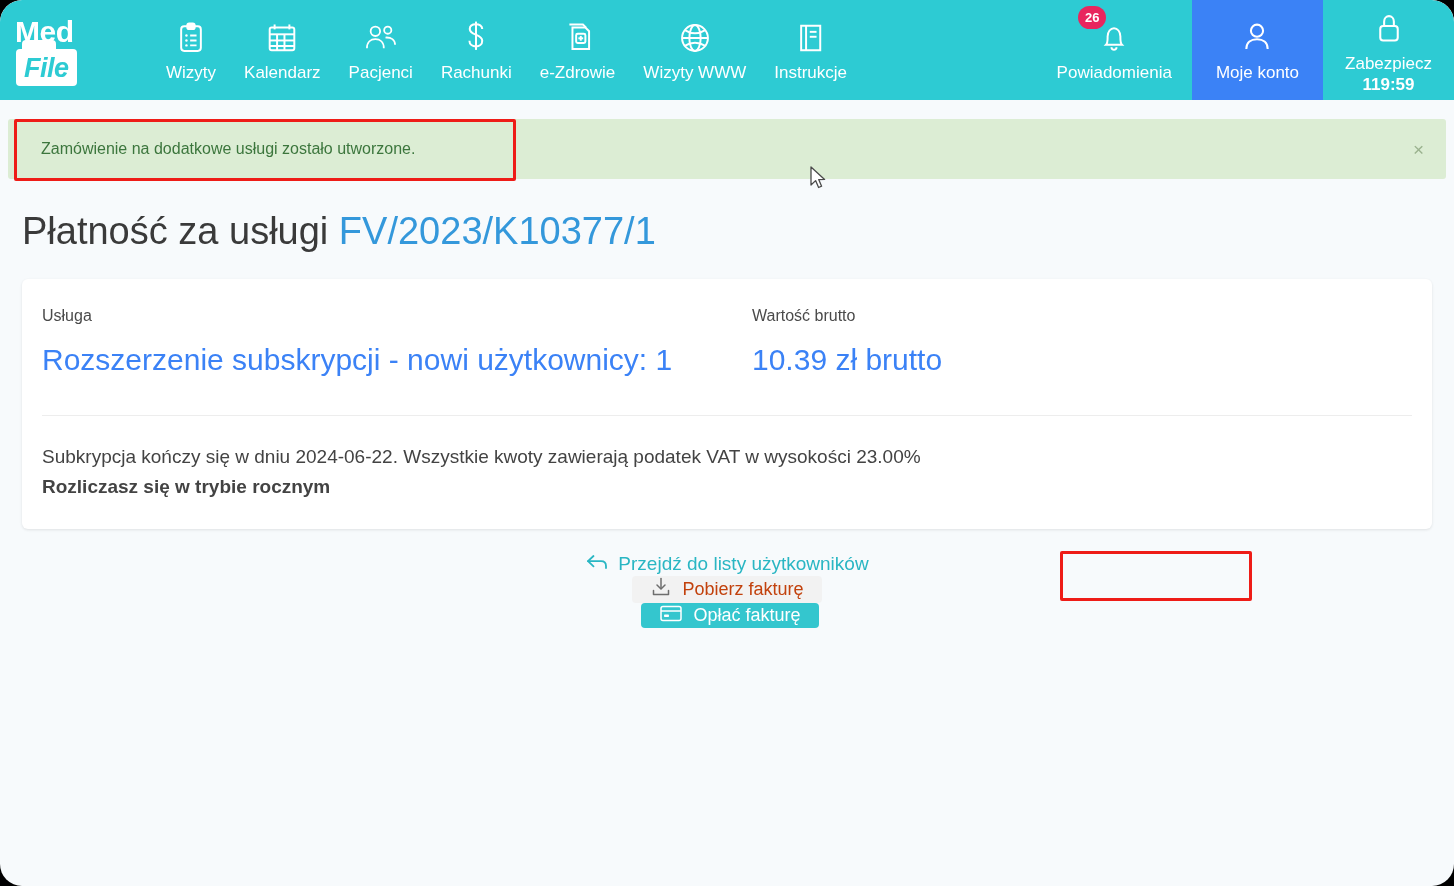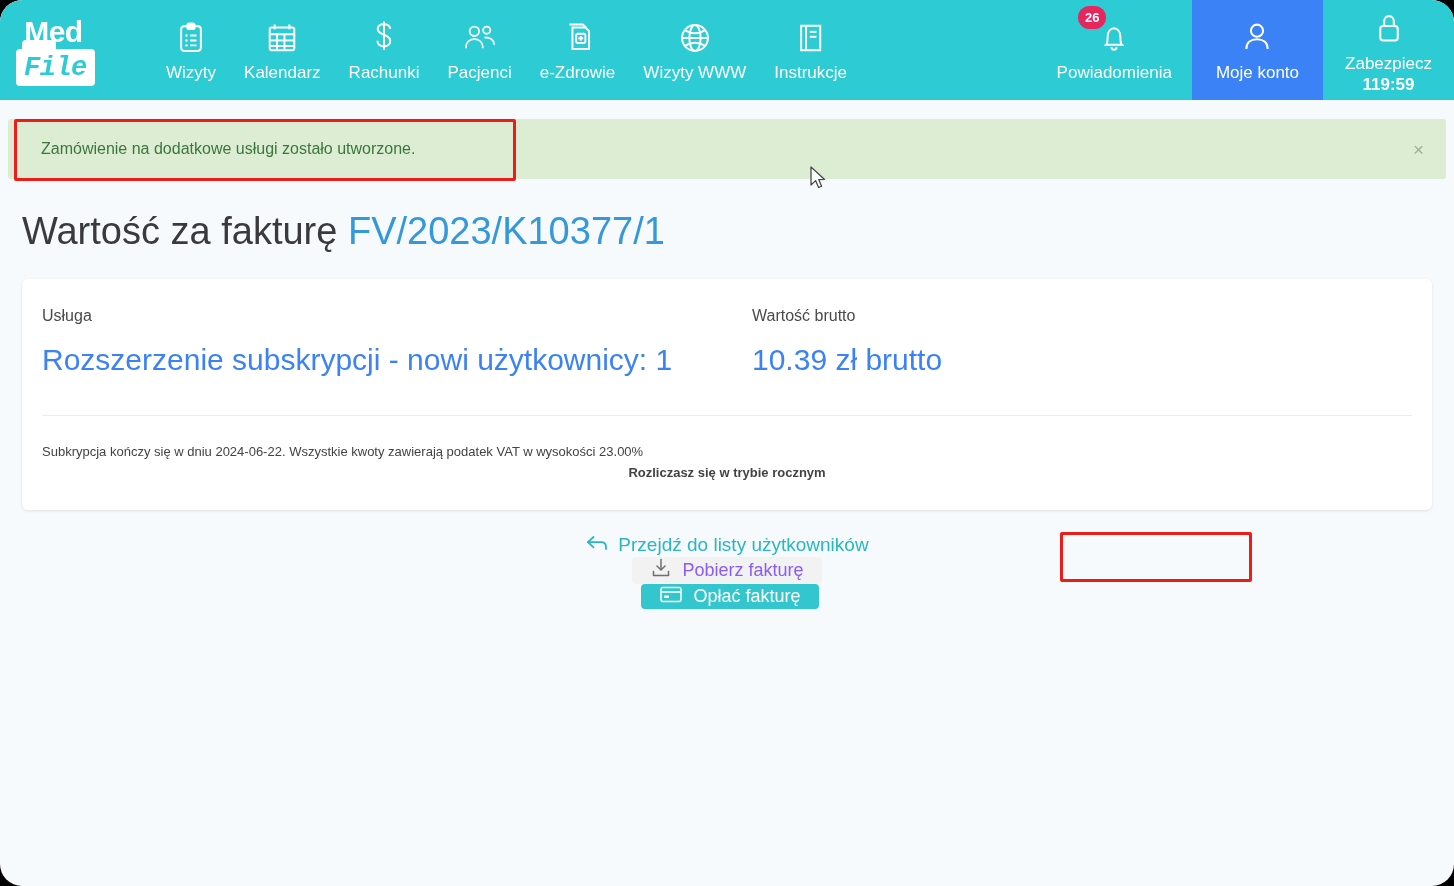--- a/index.html
+++ b/index.html
@@ -44,21 +44,20 @@
     align-items: center;
     flex-direction: column;
   }
   .logo-folder {
     position: relative;
     margin-left: 4px;
     background: #ffffff;
     border-radius: 4px;
     padding: 3px 8px 4px 8px;
     line-height: 1;
-    font-family: Liberation Mono, monospace;
   }
   .logo-folder::before {
     content: "";
     position: absolute;
     left: 6px; top: -9px;
     width: 34px; height: 10px;
     background: #ffffff;
     border-top-left-radius: 4px;
     border-top-right-radius: 4px;
   }
@@ -190,25 +189,25 @@
     line-height: 1.28;
     font-weight: normal;
   }
   .card-divider {
     height: 1px;
     background: #EDEDED;
     margin: 36px 20px 0 20px;
   }
   .card-foot { padding: 26px 20px 0 20px; }
   .card-foot p {
-    font-size: 13px;
+    font-size: 19px;
     color: #434343;
     line-height: 1.6;
   }
-  .card-foot p.bold { font-weight: bold; text-align: center; }
+  .card-foot p.bold { font-weight: bold; }
 
   
   .actions {
     position: relative;
     margin: 24px 22px 0 22px;
     display: flex;
     align-items: center;
     height: 46px;
     flex-direction: column;
   }
@@ -229,21 +228,21 @@
     height: 46px;
     padding: 0 18px;
     border: none;
     border-radius: 4px;
     font-size: 18px;
     font-family: "Liberation Sans", sans-serif;
     cursor: pointer;
   }
   .btn-default {
     background: #F2F2F2;
-    color: #8b5cf6;
+    color: #c2410c;
   }
   .btn-primary {
     background: #34C6CE;
     color: #ffffff;
     margin-left: 6px;
   }
   .hl-btn {
     position: absolute;
     right: 180px; top: -2px;
     width: 192px; height: 50px;
@@ -306,38 +305,38 @@
             <line x1="15" y1="10" x2="15" y2="23"></line>
             <line x1="7" y1="2" x2="7" y2="6"></line>
             <line x1="19" y1="2" x2="19" y2="6"></line>
           </svg>
         </span>
         <span class="lbl">Kalendarz</span>
       </div>
 
       <div class="nav-item">
         <span class="ico">
-          <svg width="26" height="34" viewBox="0 0 20 30" fill="none" stroke="#fff" stroke-width="1.8">
-            <path d="M15.5 7 C15.5 4.2 12.8 2.8 10 2.8 C7 2.8 4.5 4.2 4.5 7 C4.5 13 15.5 11 15.5 17.5 C15.5 20.8 12.8 22.5 10 22.5 C7 22.5 4.2 20.8 4.2 17.5"></path>
-            <line x1="10" y1="0.5" x2="10" y2="25.5"></line>
-          </svg>
-        </span>
-        <span class="lbl">Rachunki</span>
-      </div>
-
-      <div class="nav-item">
-        <span class="ico">
           <svg width="36" height="30" viewBox="0 0 32 26" fill="none" stroke="#fff" stroke-width="1.6">
             <circle cx="11" cy="7" r="4.2"></circle>
             <path d="M3.5 22 C3.5 16.5 7 14 11 14 C15 14 18.5 16.5 18.5 22"></path>
             <circle cx="22" cy="6" r="3.2"></circle>
             <path d="M20 12.6 C25 12.2 28.5 14.6 28.5 19"></path>
           </svg>
         </span>
         <span class="lbl">Pacjenci</span>
+      </div>
+
+      <div class="nav-item">
+        <span class="ico">
+          <svg width="26" height="34" viewBox="0 0 20 30" fill="none" stroke="#fff" stroke-width="1.8">
+            <path d="M15.5 7 C15.5 4.2 12.8 2.8 10 2.8 C7 2.8 4.5 4.2 4.5 7 C4.5 13 15.5 11 15.5 17.5 C15.5 20.8 12.8 22.5 10 22.5 C7 22.5 4.2 20.8 4.2 17.5"></path>
+            <line x1="10" y1="0.5" x2="10" y2="25.5"></line>
+          </svg>
+        </span>
+        <span class="lbl">Rachunki</span>
       </div>
 
       <div class="nav-item">
         <span class="ico">
           <svg width="30" height="32" viewBox="0 0 24 26" fill="none" stroke="#fff" stroke-width="1.6">
             <path d="M7.5 4.5 L18 4.5 L21 7.5 L21 22 L7.5 22 Z"></path>
             <path d="M5 2 L16 2 L18.6 4.6"></path>
             <rect x="10.5" y="9.5" width="7.5" height="7.5" rx="1.2"></rect>
             <line x1="14.25" y1="11.3" x2="14.25" y2="15.2"></line>
             <line x1="12.3" y1="13.25" x2="16.2" y2="13.25"></line>
@@ -412,21 +411,21 @@
     </div>
   </div>
 
   <div class="alert">
     <span class="alert-text">Zamówienie na dodatkowe usługi zostało utworzone.</span>
     <span class="alert-close">×</span>
   </div>
   <div class="hl-alert"></div>
 
   <h1 class="page-title">
-    <span>Wartość za fakturę</span>
+    <span>Płatność za usługi</span>
     <span class="inv">FV/2023/K10377/1</span>
   </h1>
 
   <div class="card">
     <div class="card-row">
       <div class="col-service">
         <div class="col-label">Usługa</div>
         <div class="col-main">Rozszerzenie subskrypcji - nowi użytkownicy: 1</div>
       </div>
       <div class="col-value">

